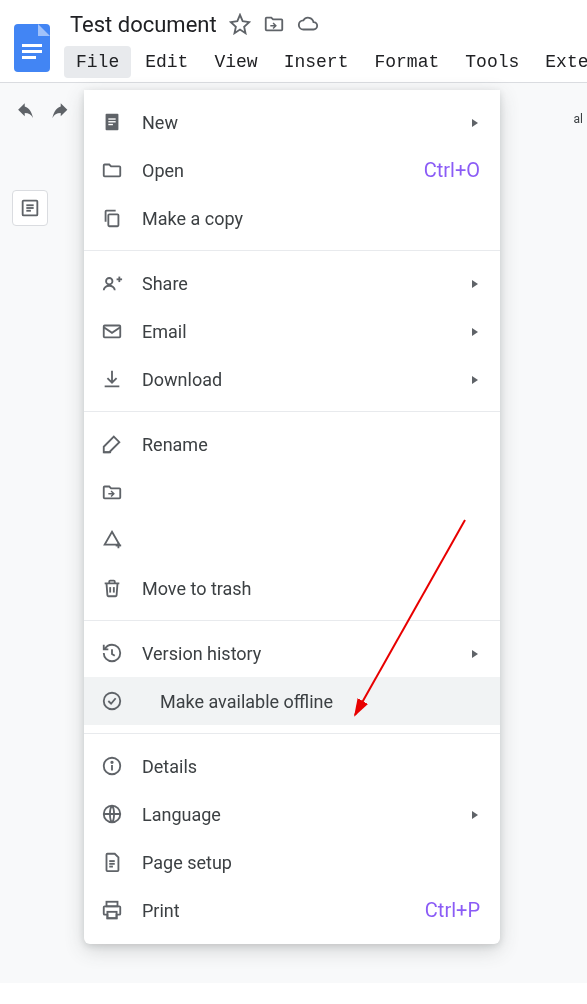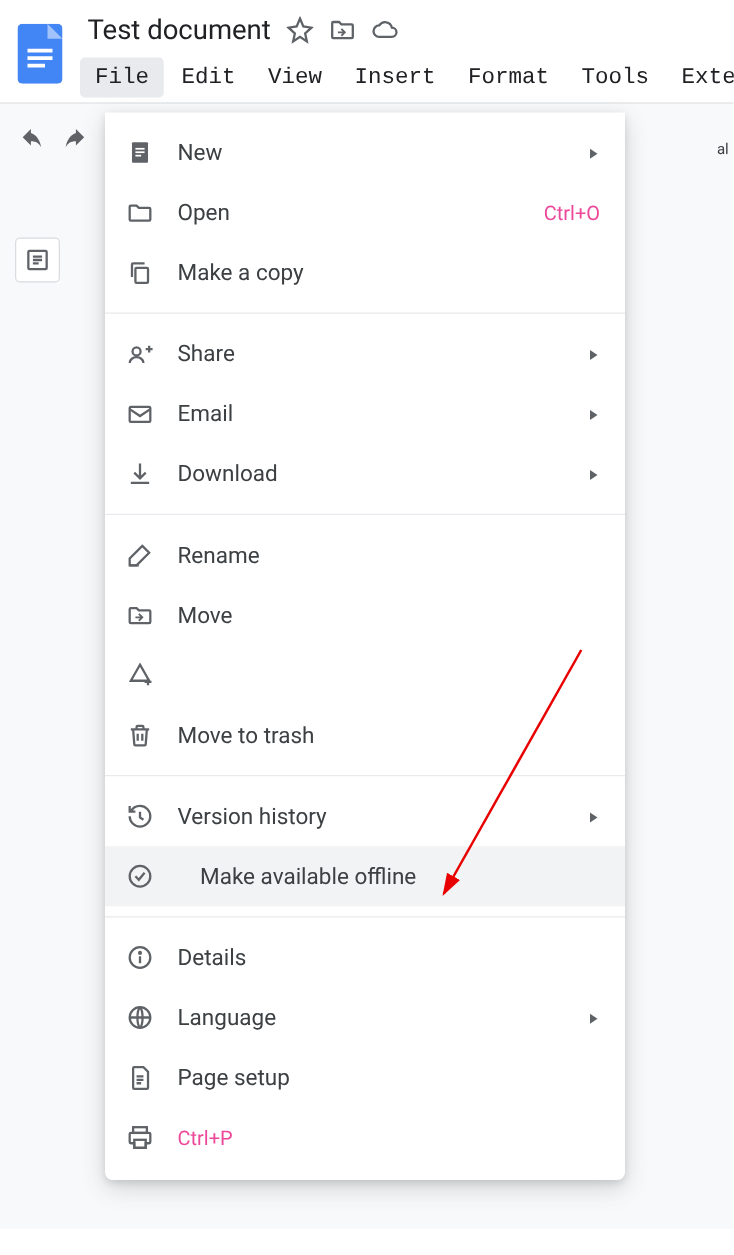--- a/index.html
+++ b/index.html
@@ -6,21 +6,21 @@
     body {
       font-family: "Google Sans", Roboto, Arial, sans-serif;
       background: #fff;
       width: 587px;
       height: 1004px;
       position: relative;
       overflow: hidden;
     }
     .header {
       display: flex;
-      align-items: center;
+      align-items: flex-end;
       padding: 8px 8px 0 8px;
       gap: 8px;
     }
     .docs-logo {
       width: 48px;
       height: 60px;
       display: flex;
       align-items: center;
       justify-content: center;
       flex-shrink: 0;
@@ -134,22 +134,22 @@
       align-items: center;
       justify-content: center;
     }
     .menu-icon svg { width: 22px; height: 22px; }
     .menu-label {
       flex: 1;
       font-size: 18px;
       color: #3c4043;
     }
     .menu-shortcut {
-      font-size: 16px;
-      color: #ec4899;
+      font-size: 20px;
+      color: #8b5cf6;
     }
     .menu-arrow {
       color: #5f6368;
     }
     .menu-arrow svg { width: 10px; height: 10px; fill: #5f6368; }
     .menu-sep {
       height: 1px;
       background: #e8eaed;
       margin: 8px 0;
     }
@@ -329,21 +329,20 @@
     <span class="menu-label">Rename</span>
   </div>
 
   <div class="menu-item">
     <span class="menu-icon">
       <svg viewBox="0 0 24 24" fill="none" stroke="currentColor" stroke-width="2">
           <path d="M3 7a1 1 0 011-1h5l2 2h9a1 1 0 011 1v9a1 1 0 01-1 1H4a1 1 0 01-1-1V7z"></path>
           <path d="M11 11l3 3-3 3M14 14H8" stroke-width="1.6"></path>
         </svg>
     </span>
-    <span class="menu-label">Move</span>
   </div>
 
   <div class="menu-item">
     <span class="menu-icon">
       <svg viewBox="0 0 24 24" fill="none" stroke="currentColor" stroke-width="2">
           <path d="M12 3l8 14H4z"></path>
           <line x1="16" y1="18" x2="22" y2="18"></line>
           <line x1="19" y1="15" x2="19" y2="21"></line>
         </svg>
     </span>
@@ -424,20 +423,21 @@
   </div>
 
   <div class="menu-item">
     <span class="menu-icon">
       <svg viewBox="0 0 24 24" fill="none" stroke="currentColor" stroke-width="2">
           <rect x="6" y="3" width="12" height="5"></rect>
           <path d="M4 8h16a1 1 0 011 1v7a1 1 0 01-1 1h-3v4H7v-4H4a1 1 0 01-1-1V9a1 1 0 011-1z"></path>
           <rect x="7" y="14" width="10" height="7"></rect>
         </svg>
     </span>
+    <span class="menu-label">Print</span>
     <span class="menu-shortcut">Ctrl+P</span>
   </div>
 
 </div>
 
 <svg class="annotation-arrow" width="140" height="220">
   <defs>
     <marker id="ah" markerWidth="10" markerHeight="10" refX="8" refY="3" orient="auto">
       <path d="M0,0 L9,3 L0,6 z" fill="#e80000"></path>
     </marker>

